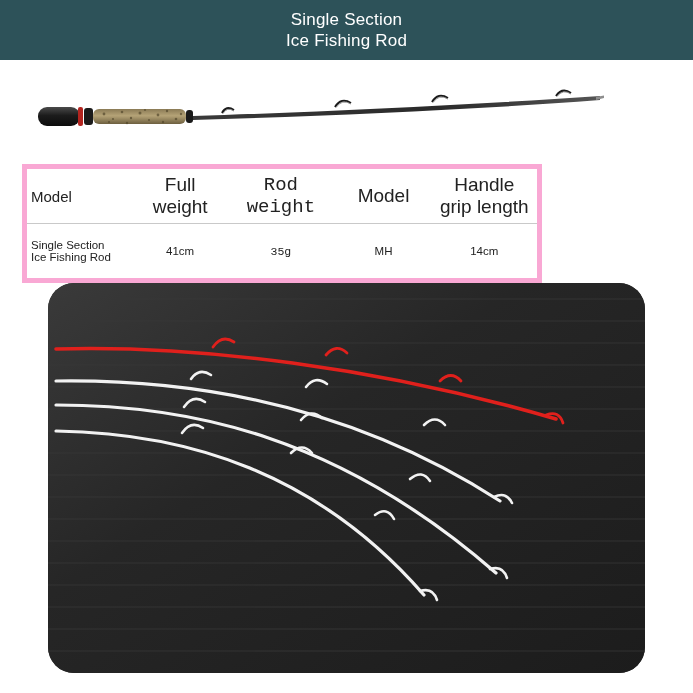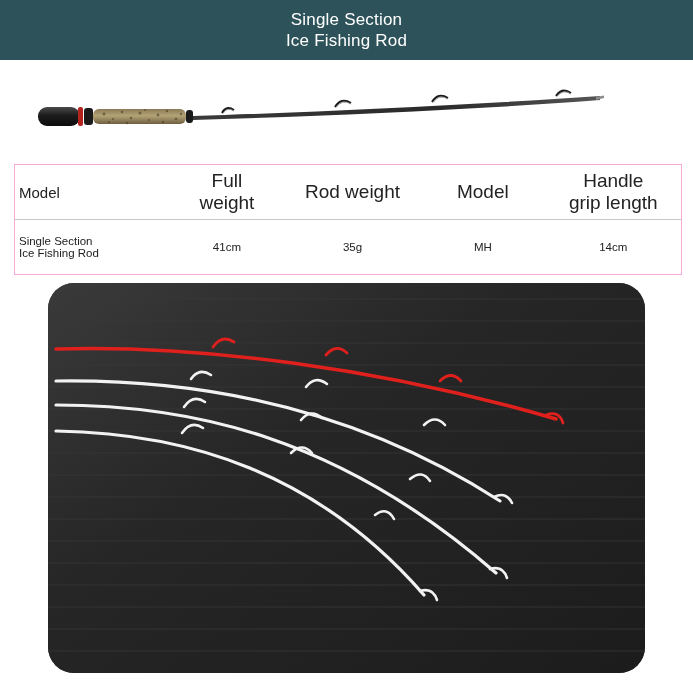--- a/index.html
+++ b/index.html
@@ -47,23 +47,23 @@
     top: 60px;
     left: 0;
     width: 693px;
     height: 100px;
   }
 
   
   .spec-table {
     position: absolute;
     top: 164px;
-    left: 14px;
-    width: 668px;
-    border: 1px solid #f9a8d4;
+    left: 22px;
+    width: 520px;
+    border: 5px solid #f9a8d4;
     border-collapse: collapse;
     background: #ffffff;
   }
   .spec-table td {
     border: none;
     text-align: center;
     vertical-align: middle;
     color: #222222;
   }
   .spec-table tr.head-row td {
@@ -79,21 +79,21 @@
   }
   .spec-table td.model-col {
     width: 150px;
     text-align: left;
     padding-left: 28px;
   }
   .spec-table tr.head-row td.model-col {
     font-size: 15px;
   }
   .col-len { width: 110px; }
-  .col-weight { width: 130px; }
+  .col-weight { width: 130px; font-family: Liberation Mono, monospace; }
   .col-action { width: 120px; }
   .col-grip { width: 130px; }
 
   
   .curve-panel {
     position: absolute;
     top: 283px;
     left: 48px;
     width: 597px;
     height: 390px;

